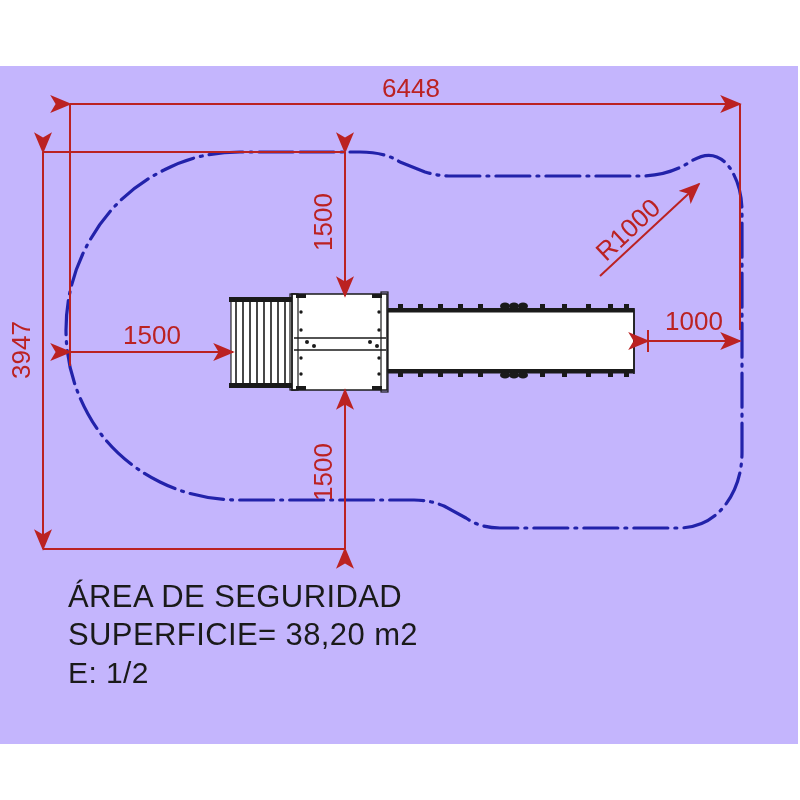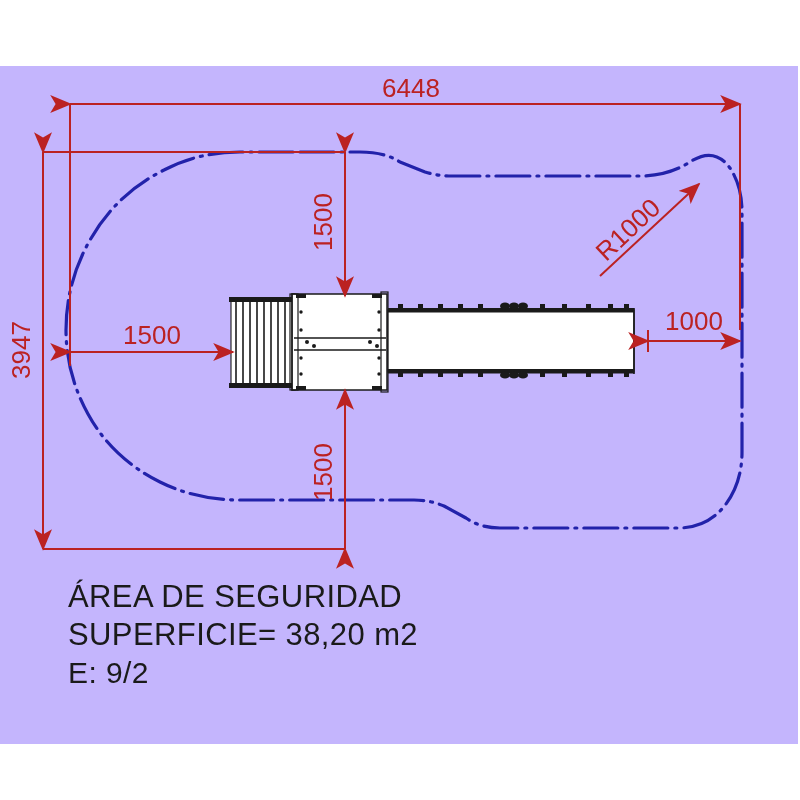--- a/index.html
+++ b/index.html
@@ -210,18 +210,18 @@
 
       <text x="694" y="330" text-anchor="middle">1000</text>
 
       <text x="634" y="236" text-anchor="middle" transform="rotate(-43 634 236)">R1000</text>
     </g>
   </svg>
 
   <div class="cap-block">
     <div class="cap-line">ÁREA DE SEGURIDAD</div>
     <div class="cap-line">SUPERFICIE= 38,20 m2</div>
-    <div class="cap-line small">E: 9/2</div>
+    <div class="cap-line small">E: 1/2</div>
   </div>
 
   <div class="topband"></div>
   <div class="botband"></div>
 </div>
 
 </body></html>

